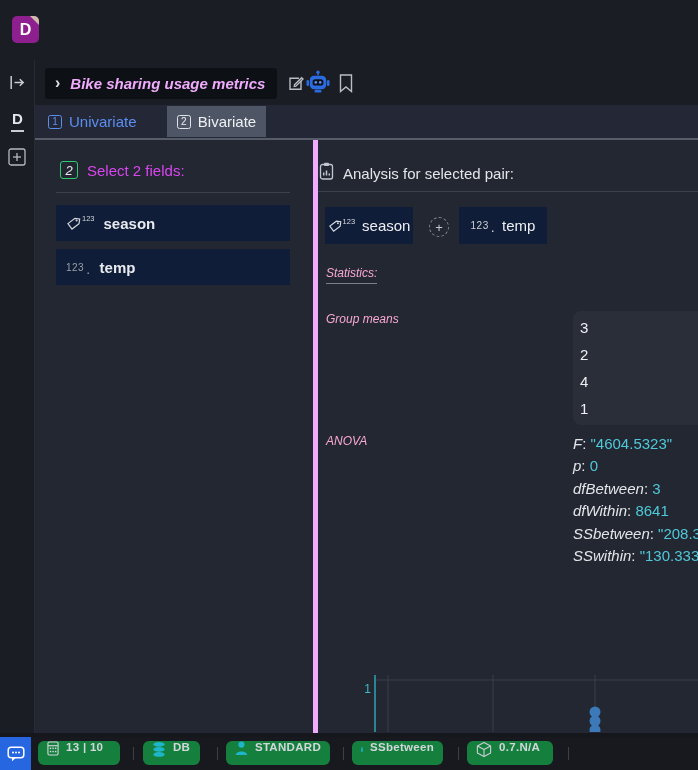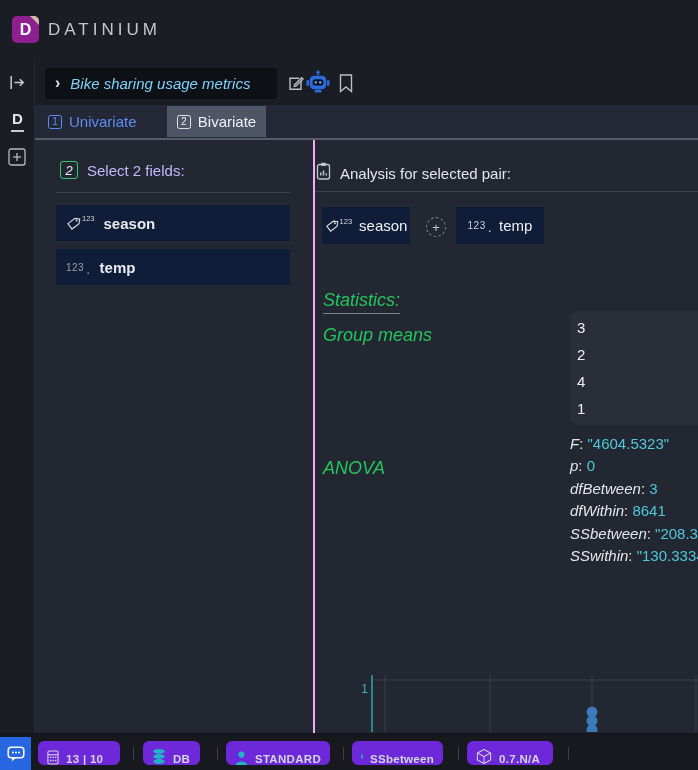--- a/index.html
+++ b/index.html
@@ -24,21 +24,21 @@
   .sb-ws{position:absolute;left:0;top:50px;width:35px;text-align:center;color:#e3e6ea;
         font-weight:bold;font-size:15px;}
   .sb-ws span{display:inline-block;border-bottom:2px solid #c9cdd3;padding:0 1px 3px 1px;}
   .sb-add{position:absolute;left:8px;top:88px;}
 
   
   .toolbar{position:absolute;left:35px;top:60px;width:663px;height:45px;background:#1a1d24;}
   .ds-tab{position:absolute;left:10px;top:8px;width:232px;height:31px;background:#0d1015;
         border-radius:3px;display:flex;align-items:center;gap:10px;padding:0 10px;cursor:pointer;}
   .chev{color:#dfe2e6;font-size:16px;font-weight:bold;line-height:1;margin-top:-2px;}
-  .ds-title{font-size:15px;font-weight:normal;font-style:italic;color:#7dd3fc;white-space:nowrap;}
+  .ds-title{font-size:15px;font-weight:bold;font-style:italic;color:#f0abfc;white-space:nowrap;}
   .tb-icon{position:absolute;top:14px;cursor:pointer;}
   .ic-edit{left:253px;top:15px;}
   .ic-robot{left:271px;top:10px;}
   .ic-bookmark{left:304px;top:14px;}
 
   
   .tabsrow{position:absolute;left:35px;top:105px;width:663px;height:35px;background:#242836;
         border-bottom:2px solid #565c68;}
   .tab{display:flex;align-items:center;gap:7px;font-size:15px;cursor:pointer;}
   .tab-uni{position:absolute;left:13px;top:3px;height:27px;color:#5b8dee;}
@@ -47,84 +47,83 @@
   .numbox{width:14px;height:14px;border-radius:2.5px;font-size:10px;display:flex;
         align-items:center;justify-content:center;line-height:1;}
   .numbox.blue{border:1.5px solid #5b8dee;color:#5b8dee;}
   .numbox.white{border:1.5px solid #dfe3e8;color:#eef0f3;}
 
   
   .leftpanel{position:absolute;left:35px;top:140px;width:278px;height:593px;background:#232732;}
   .step{position:absolute;left:25px;top:21px;display:flex;align-items:center;gap:9px;}
   .stepbadge{width:18px;height:18px;border:1.5px solid #2ecc71;border-radius:3px;color:#e9ebee;
         font-style:italic;font-size:13px;display:flex;align-items:center;justify-content:center;}
-  .steptitle{font-size:15px;color:#c4b5fd;}
+  .steptitle{font-size:15px;color:#d946ef;}
   .lp-div{position:absolute;left:21px;top:52px;width:234px;border-top:1px solid #3b404b;}
   .field{position:absolute;left:21px;width:234px;height:36px;background:#0f1d38;display:flex;
         align-items:center;padding-left:10px;cursor:pointer;}
   .field.f1{top:65px;} .field.f2{top:109px;}
   .f-label{font-weight:bold;font-size:15px;color:#e7eaee;margin-left:9px;}
   .tagwrap{display:flex;align-items:flex-start;}
   .tagsup{font-size:7.5px;color:#d3d7dd;margin-left:1px;margin-top:-2px;}
   .numtype{font-size:10px;color:#98a0a8;letter-spacing:.5px;display:flex;align-items:flex-end;}
   .numtype .dot{font-size:14px;line-height:8px;margin-left:2px;}
   .chip .numtype{color:#cdd2d8;}
   .chip .tagsup{color:#d9dde2;}
 
   
   .rightpanel{position:absolute;left:313px;top:140px;width:385px;height:593px;background:#232732;
-        border-left:2px solid #f0abfc;overflow:hidden;}
+        border-left:5px solid #f0abfc;overflow:hidden;}
   .rp-title-row{position:absolute;left:1px;top:22px;display:flex;align-items:center;gap:9px;}
   .rp-title{font-size:15px;color:#e3e6e9;}
   .rp-div{position:absolute;left:0;top:51px;width:385px;border-top:1px solid #3b404b;}
   .chip{position:absolute;top:67px;width:88px;height:37px;background:#0f1d38;display:flex;
         align-items:center;justify-content:center;gap:7px;cursor:pointer;}
   .chip1{left:7px;} .chip2{left:141px;}
   .chip-label{font-size:15px;color:#edeff2;}
   .plusbtn{position:absolute;left:111px;top:77px;width:20px;height:20px;border:1px dashed #868c95;
         border-radius:50%;color:#c6cacf;font-size:13px;display:flex;align-items:center;
         justify-content:center;cursor:pointer;line-height:1;}
-  .ital{font-style:italic;font-size:18px;color:#22c55e;margin-top:24px;}
+  .ital{font-style:italic;font-size:12px;color:#f9a8d4;}
   .stat-h{position:absolute;left:8px;top:126px;}
   .stat-h span,.scatter-h span{border-bottom:1px solid #7a8089;padding-bottom:3px;}
-  .gm-label{position:absolute;left:8px;top:161px;}
+  .gm-label{position:absolute;left:8px;top:172px;}
   .gm-panel{position:absolute;left:255px;top:171px;width:190px;height:114px;background:#2a2e39;
         border-radius:8px;padding:3px 0 0 7px;}
   .gm-val{height:27px;line-height:27px;font-size:15px;color:#edeff2;}
   .anova-label{position:absolute;left:8px;top:294px;}
   .anova{position:absolute;left:255px;top:293px;width:220px;}
   .an-row{height:22.4px;line-height:22.4px;font-size:15px;white-space:nowrap;}
   .an-key{font-style:italic;color:#e3e6e9;}
   .an-colon{color:#e3e6e9;}
   .an-val{color:#4fc8d8;}
   .scatter-h{position:absolute;left:8px;top:468px;}
   #scatter-svg{position:absolute;left:0;top:519px;}
 
   .bottomstrip{position:absolute;left:0;top:733px;width:698px;height:4px;background:#15171c;}
 
   
   .statusbar{position:absolute;left:0;top:737px;width:698px;height:33px;background:#17191f;}
   .chatbtn{position:absolute;left:0;top:0;width:31px;height:33px;background:#2666e0;display:flex;
         align-items:center;justify-content:center;cursor:pointer;}
-  .pill{position:absolute;top:4px;height:24px;background:#6d28d9;border-radius:6px;display:flex;
-        align-items:flex-end;gap:7px;padding:0 9px;cursor:pointer;}
+  .pill{position:absolute;top:4px;height:24px;background:#15803d;border-radius:6px;display:flex;
+        align-items:flex-start;gap:7px;padding:0 9px;cursor:pointer;}
   .p-label{font-size:11.5px;font-weight:bold;color:#d3d6dc;letter-spacing:.3px;white-space:nowrap;}
   .pill1{left:38px;width:82px;} .pill2{left:143px;width:57px;} .pill3{left:226px;width:104px;}
   .pill4{left:352px;width:91px;} .pill5{left:467px;width:86px;}
   .sbsep{position:absolute;top:10px;width:1px;height:13px;background:#3a3f49;}
 </style>
 </head>
 <body>
 
 <div class="topbar">
   <div class="logo">
     <span>D</span>
     <div class="logo-fold"></div>
   </div>
-  <div class="brand">DATINIUM</div>
 </div>
 
 <div class="sidebar">
   <div class="sb-expand">
     <svg width="17" height="15" viewBox="0 0 17 15">
         <g stroke="#c9cdd3" stroke-width="1.5" fill="none">
       <line x1="2.2" y1="1" x2="2.2" y2="14"></line>
           <line x1="5.5" y1="7.5" x2="14" y2="7.5"></line>
       <path d="M10.8 4.2 L14.2 7.5 L10.8 10.8"></path>
         </g>

